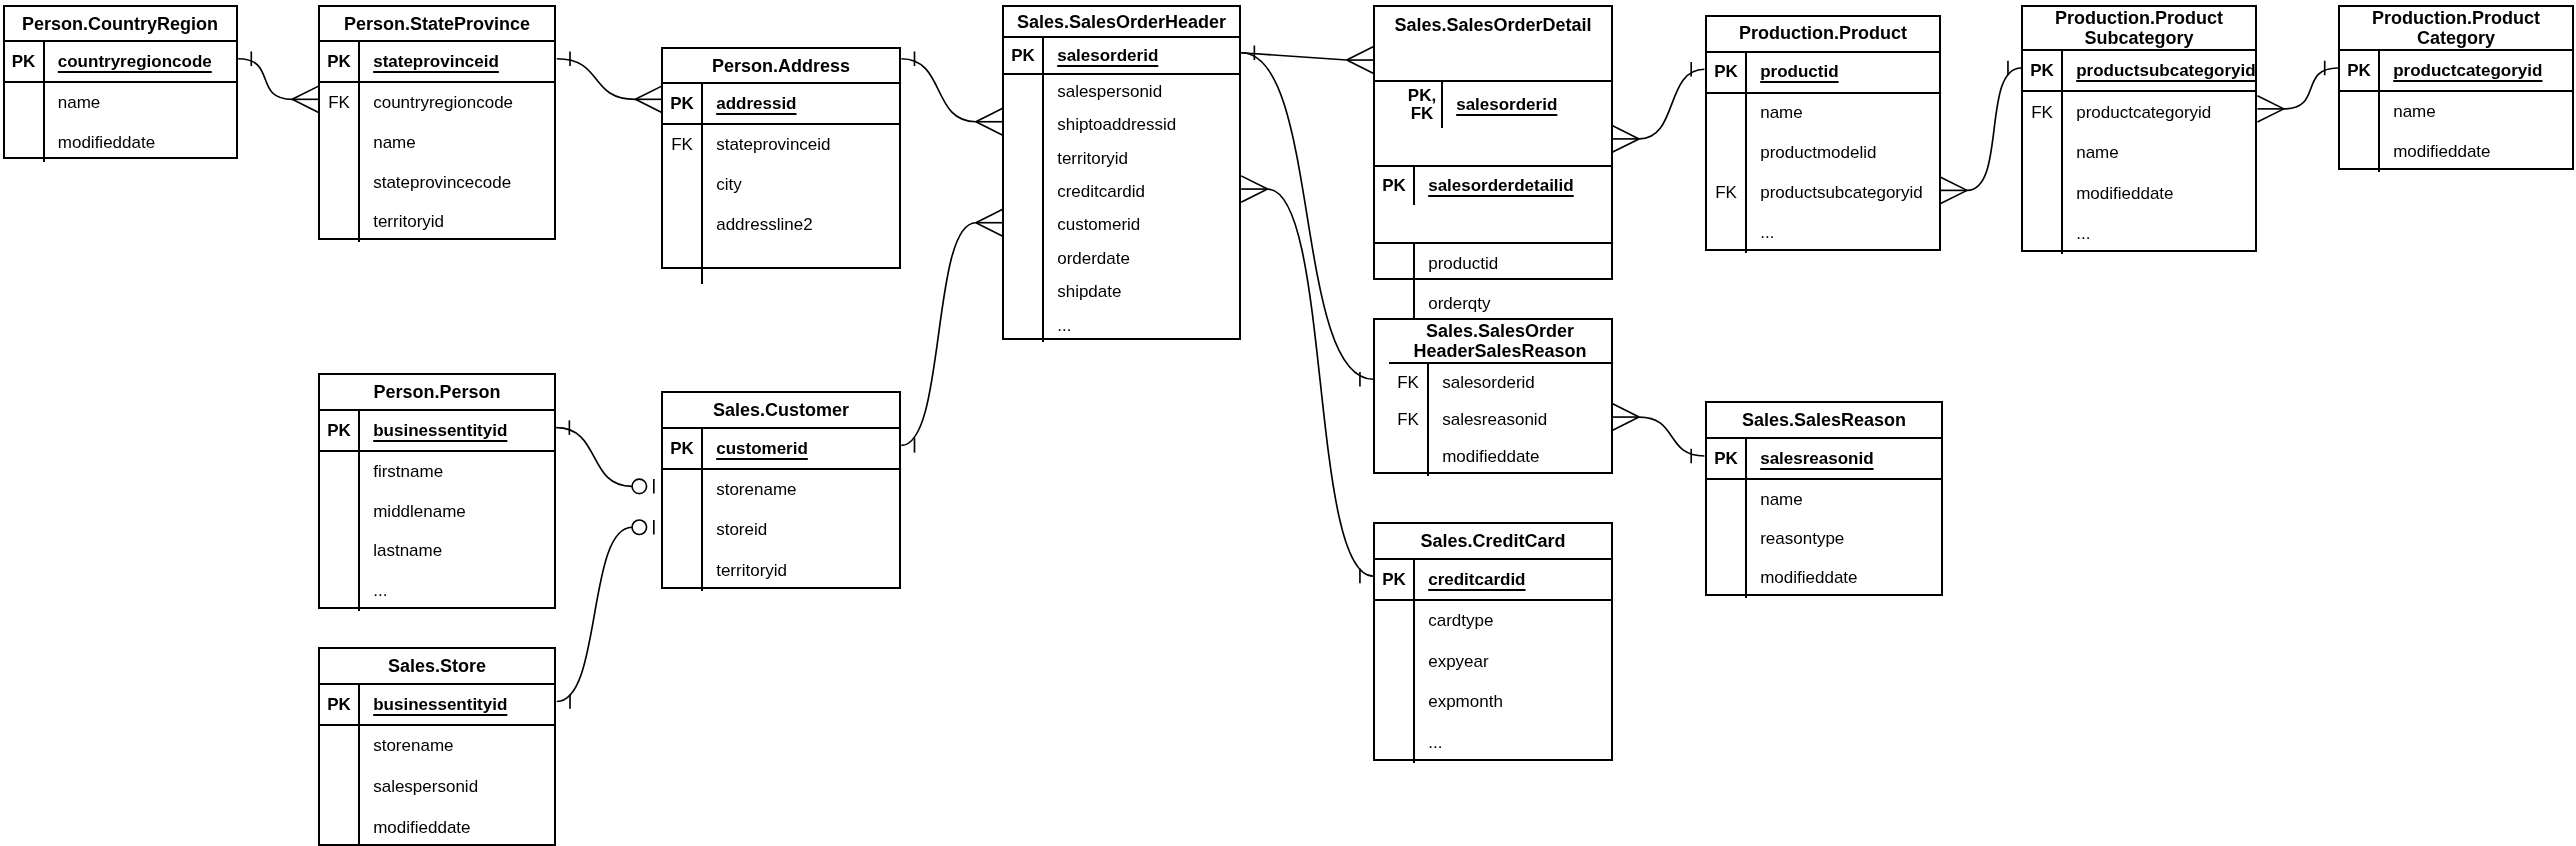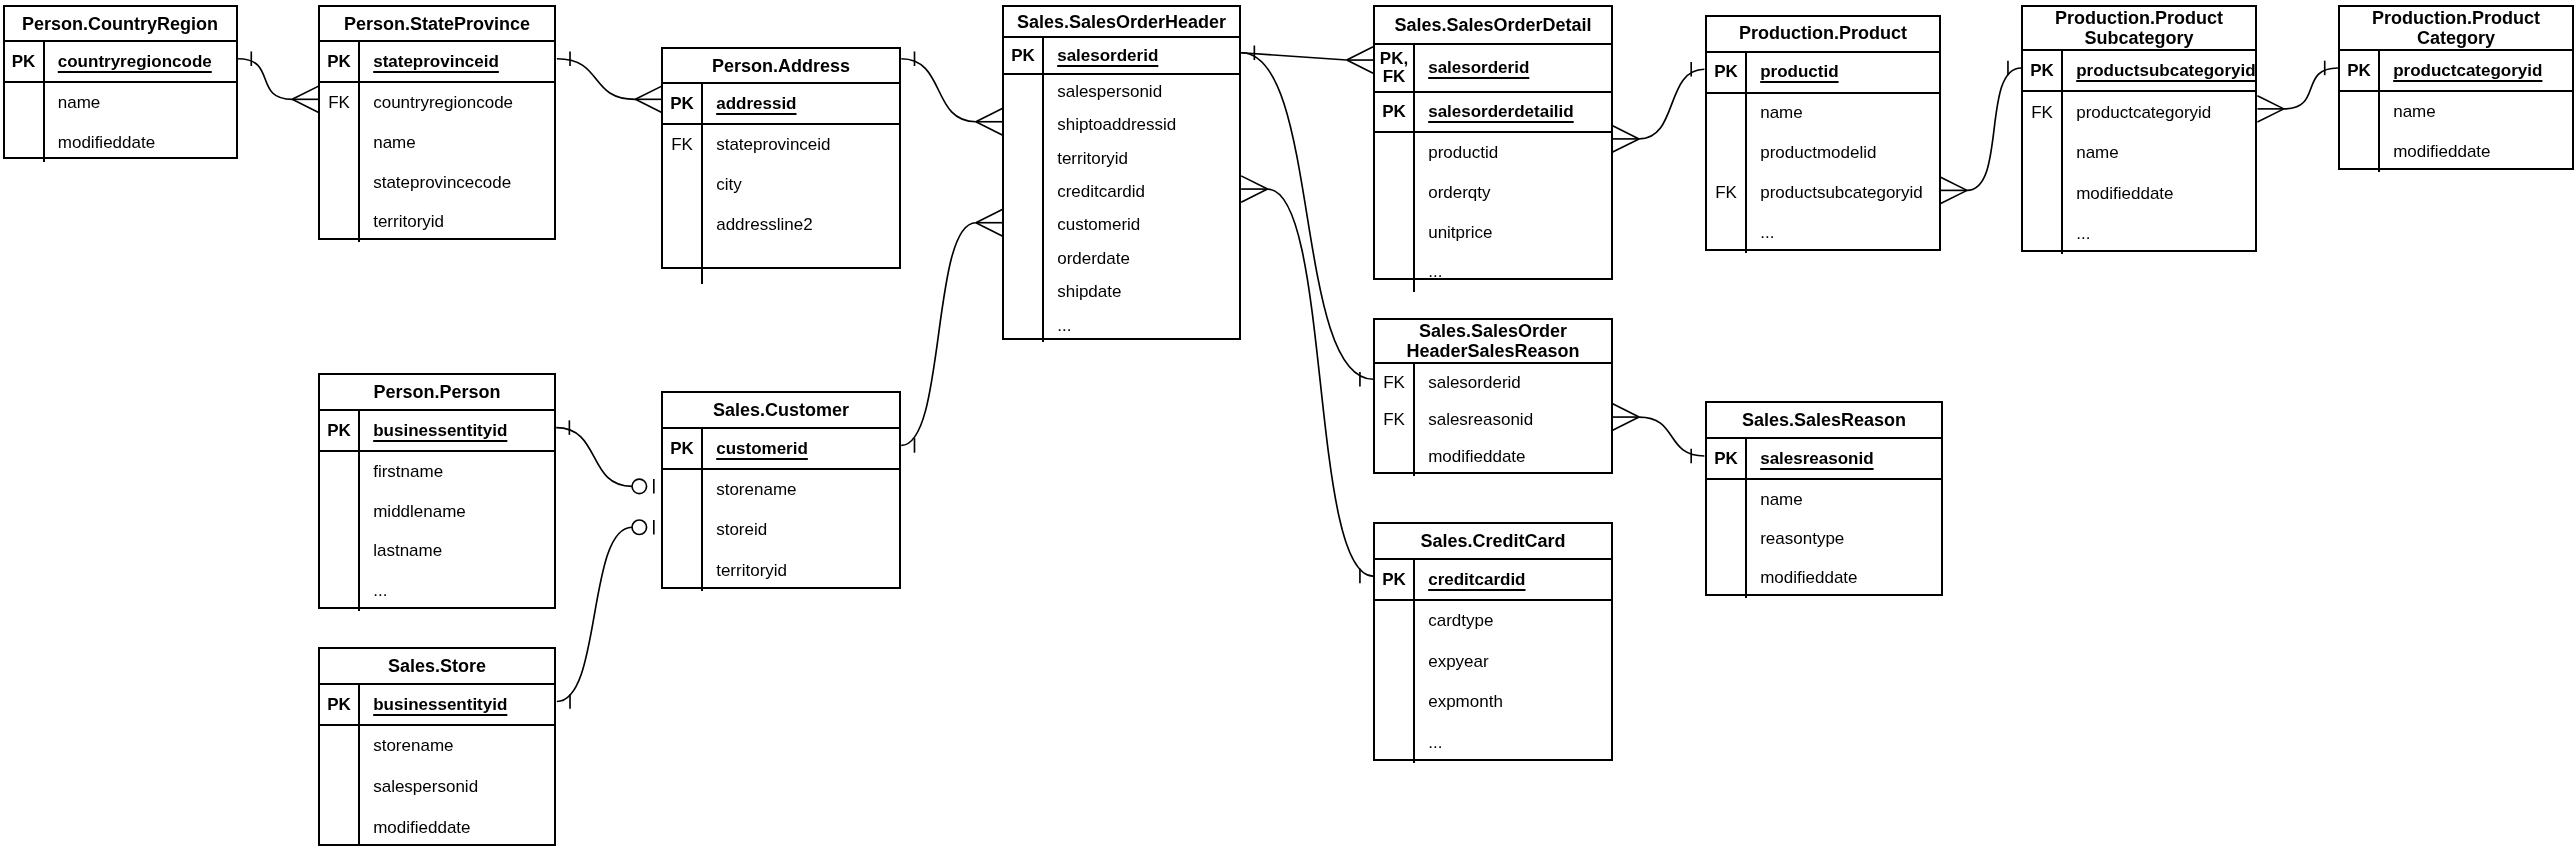--- a/index.html
+++ b/index.html
@@ -258,25 +258,25 @@
             </div>
             <div class="er-fieldcell">
               <span>shipdate</span>
             </div>
             <div class="er-fieldcell">
               <span>...</span>
             </div>
           </div>
         </div>
       </div>
-      <div class="er-table" style="left: 1373px; top: 5.3px; width: 240px; height: 275px;">
+      <div class="er-table" style="left: 1373px; top: 5.3px; width: 240px; height: 275px; gap: 37px;">
         <div class="er-title" style="height: 36px;">
           <span>Sales.SalesOrderDetail</span>
         </div>
-        <div class="er-section" style="height: 48px;">
+        <div class="er-section" style="height: 48px; padding-left: 28px;">
           <div class="er-keycol">
             <div class="er-keycell bold">PK,
 FK</div>
           </div>
           <div class="er-fieldcol">
             <div class="er-fieldcell">
               <span class="pk">salesorderid</span>
             </div>
           </div>
         </div>
@@ -514,21 +514,21 @@
             </div>
             <div class="er-fieldcell">
               <span>salespersonid</span>
             </div>
             <div class="er-fieldcell">
               <span>modifieddate</span>
             </div>
           </div>
         </div>
       </div>
-      <div class="er-table" style="left: 1373px; top: 318px; width: 240px; height: 156px;">
+      <div class="er-table" style="left: 1373px; top: 318px; width: 240px; height: 156px; padding-left: 14px;">
         <div class="er-title" style="height: 42px;">
           <span>Sales.SalesOrder</span>
           <span>HeaderSalesReason</span>
         </div>
         <div class="er-section" style="height: 114px;">
           <div class="er-keycol">
             <div class="er-keycell">FK</div>
             <div class="er-keycell">FK</div>
             <div class="er-keycell"></div>
           </div>

